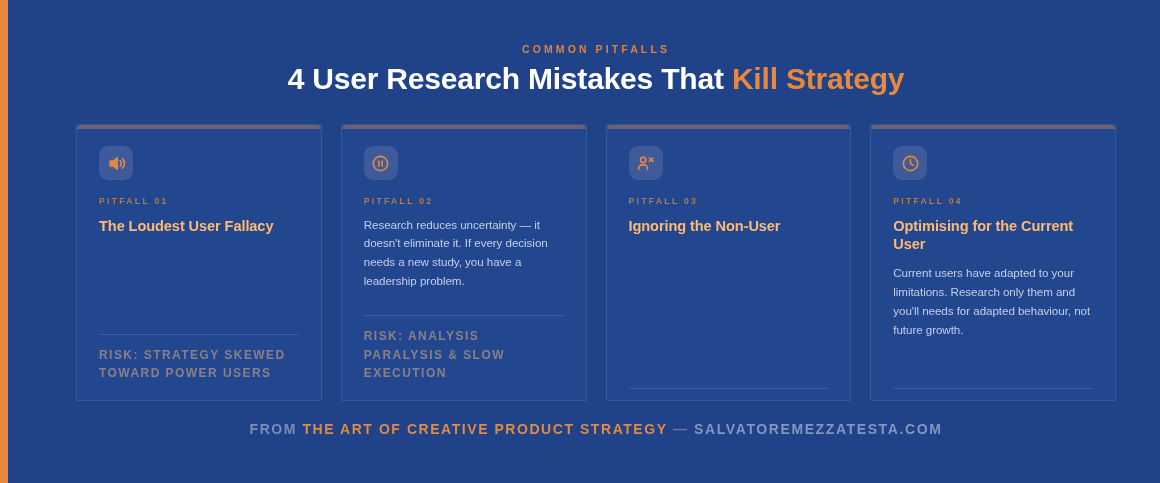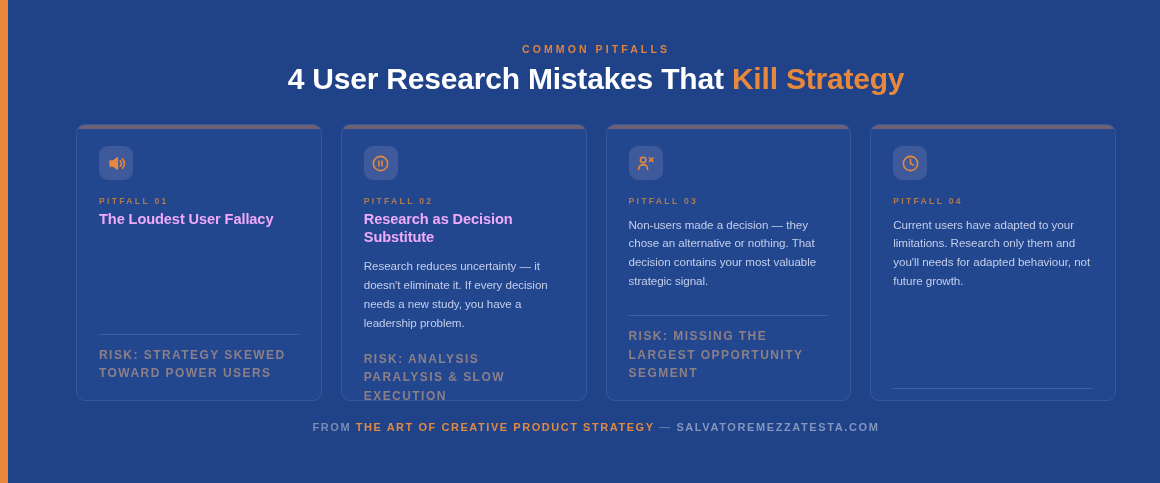--- a/index.html
+++ b/index.html
@@ -67,21 +67,21 @@
     gap: 19px;
     width: 1040px;
     align-items: stretch;
   }
 
   .card {
     position: relative;
     flex: 1 1 0;
     background: #23478f;
     border: 1px solid #33589c;
-    border-radius: 9px;
+    border-radius: 1px;
     padding: 21px 22px 0 22px;
     height: 277px;
     display: flex;
     flex-direction: column;
     overflow: hidden;
   }
 
   .card-top-accent {
     position: absolute;
     left: 0; top: 0;
@@ -107,24 +107,24 @@
     margin-top: 17px;
     font-size: 8.6px;
     font-weight: bold;
     letter-spacing: 2.3px;
     color: #b07a4e;
     text-transform: uppercase;
     line-height: 1;
   }
 
   .card-title {
-    margin-top: 4px;
+    margin-top: 11px;
     font-size: 14.6px;
     font-weight: bold;
-    color: #f0abfc;
+    color: #fdba74;
     line-height: 1.28;
     letter-spacing: -0.1px;
   }
 
   .card-body {
     margin-top: 10px;
     font-size: 11.6px;
     color: #c3ceea;
     line-height: 1.63;
     letter-spacing: -0.05px;
@@ -144,21 +144,21 @@
     letter-spacing: 1.45px;
     color: #8c7f86;
     text-transform: uppercase;
     line-height: 1.55;
     padding-bottom: 17px;
   }
 
   
   .footer {
     margin-top: 21px;
-    font-size: 11px;
+    font-size: 14px;
     font-weight: bold;
     letter-spacing: 1.55px;
     color: #7b8cb5;
     text-transform: uppercase;
     text-align: center;
     line-height: 1;
     white-space: nowrap;
   }
   .footer .book { color: #e08a43; }
   .footer .dash { color: #64789f; }
@@ -200,57 +200,56 @@
       <div class="icon-tile">
         <span>
           <svg width="19" height="19" viewBox="0 0 24 24" fill="none" stroke="#e8883c" stroke-width="2" stroke-linecap="round" stroke-linejoin="round">
             <circle cx="12" cy="12" r="9"></circle>
             <line x1="10" y1="9" x2="10" y2="15"></line>
             <line x1="14" y1="9" x2="14" y2="15"></line>
           </svg>
         </span>
       </div>
       <div class="pitfall-label">PITFALL 02</div>
-      <div class="card-title">Research as Decision Substitute</div>
       <div class="card-body">Research reduces uncertainty — it doesn't eliminate it. If every decision needs a new study, you have a leadership problem.</div>
       <div class="card-spacer"></div>
       <div class="card-divider"></div>
       <div class="risk-text">RISK: ANALYSIS PARALYSIS &amp; SLOW EXECUTION</div>
     </div>
 
     <div class="card">
       <div class="card-top-accent"></div>
       <div class="icon-tile">
         <span>
           <svg width="19" height="19" viewBox="0 0 24 24" fill="none" stroke="#e8883c" stroke-width="2" stroke-linecap="round" stroke-linejoin="round">
             <circle cx="9" cy="7.5" r="3.4"></circle>
             <path d="M3.5 19.5v-1.2a4.6 4.6 0 0 1 4.6-4.6h1.8a4.6 4.6 0 0 1 4.6 4.6v1.2"></path>
             <line x1="17" y1="5" x2="21.5" y2="9.5"></line>
             <line x1="21.5" y1="5" x2="17" y2="9.5"></line>
           </svg>
         </span>
       </div>
       <div class="pitfall-label">PITFALL 03</div>
-      <div class="card-body">Non-users made a decision — they chose an alternative or nothing. That decision contains your most valuable strategic signal.</div>
-      <div class="card-spacer"></div>
-      <div class="card-divider"></div>
-      <div class="risk-text">RISK: MISSING THE LARGEST OPPORTUNITY SEGMENT</div>
+      <div class="card-title">Ignoring the Non-User</div>
+      <div class="card-spacer"></div>
+      <div class="card-divider"></div>
     </div>
 
     <div class="card">
       <div class="card-top-accent"></div>
       <div class="icon-tile">
         <span>
           <svg width="19" height="19" viewBox="0 0 24 24" fill="none" stroke="#e8883c" stroke-width="2" stroke-linecap="round" stroke-linejoin="round">
             <circle cx="12" cy="12" r="9"></circle>
             <polyline points="12 6.8 12 12 15.6 14"></polyline>
           </svg>
         </span>
       </div>
       <div class="pitfall-label">PITFALL 04</div>
+      <div class="card-title">Optimising for the Current User</div>
       <div class="card-body">Current users have adapted to your limitations. Research only them and you'll needs for adapted behaviour, not future growth.</div>
       <div class="card-spacer"></div>
       <div class="card-divider"></div>
     </div>
 
   </div>
 
   <div class="footer"><span>FROM</span>&nbsp;<span class="book">THE ART OF CREATIVE PRODUCT STRATEGY</span>&nbsp;<span class="dash">—</span>&nbsp;<span class="site">SALVATOREMEZZATESTA.COM</span></div>
 
 </div>

